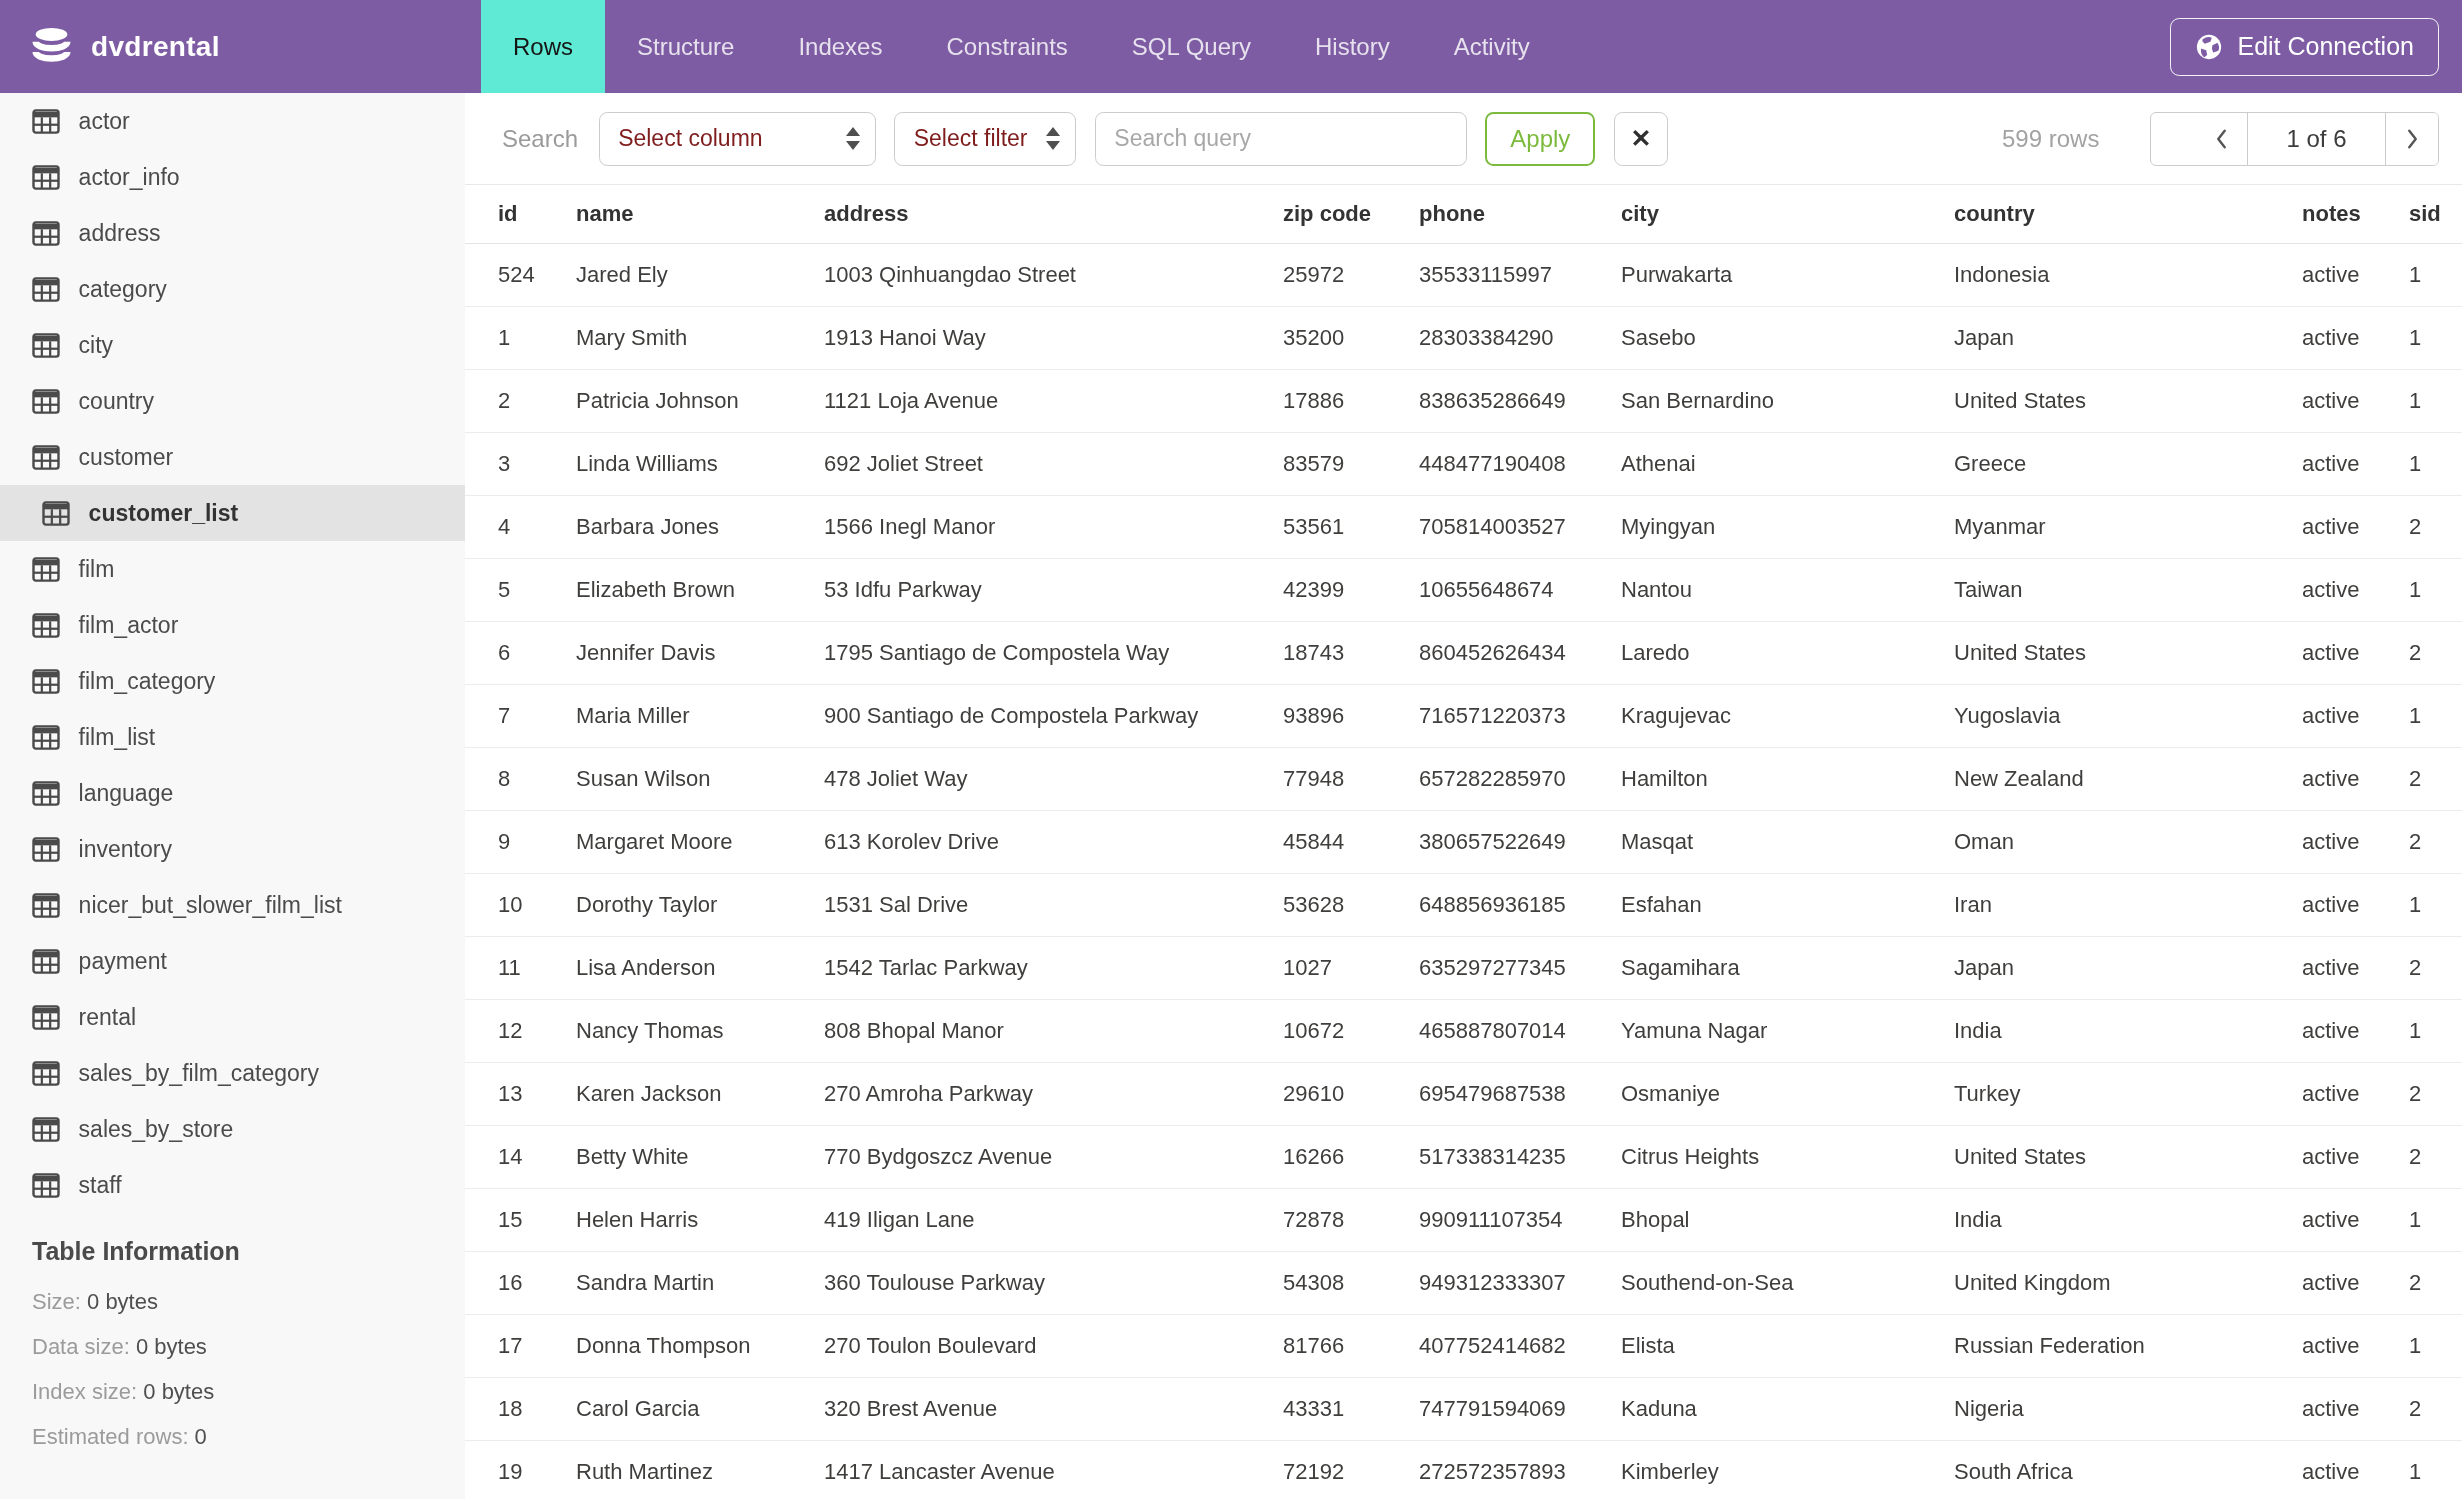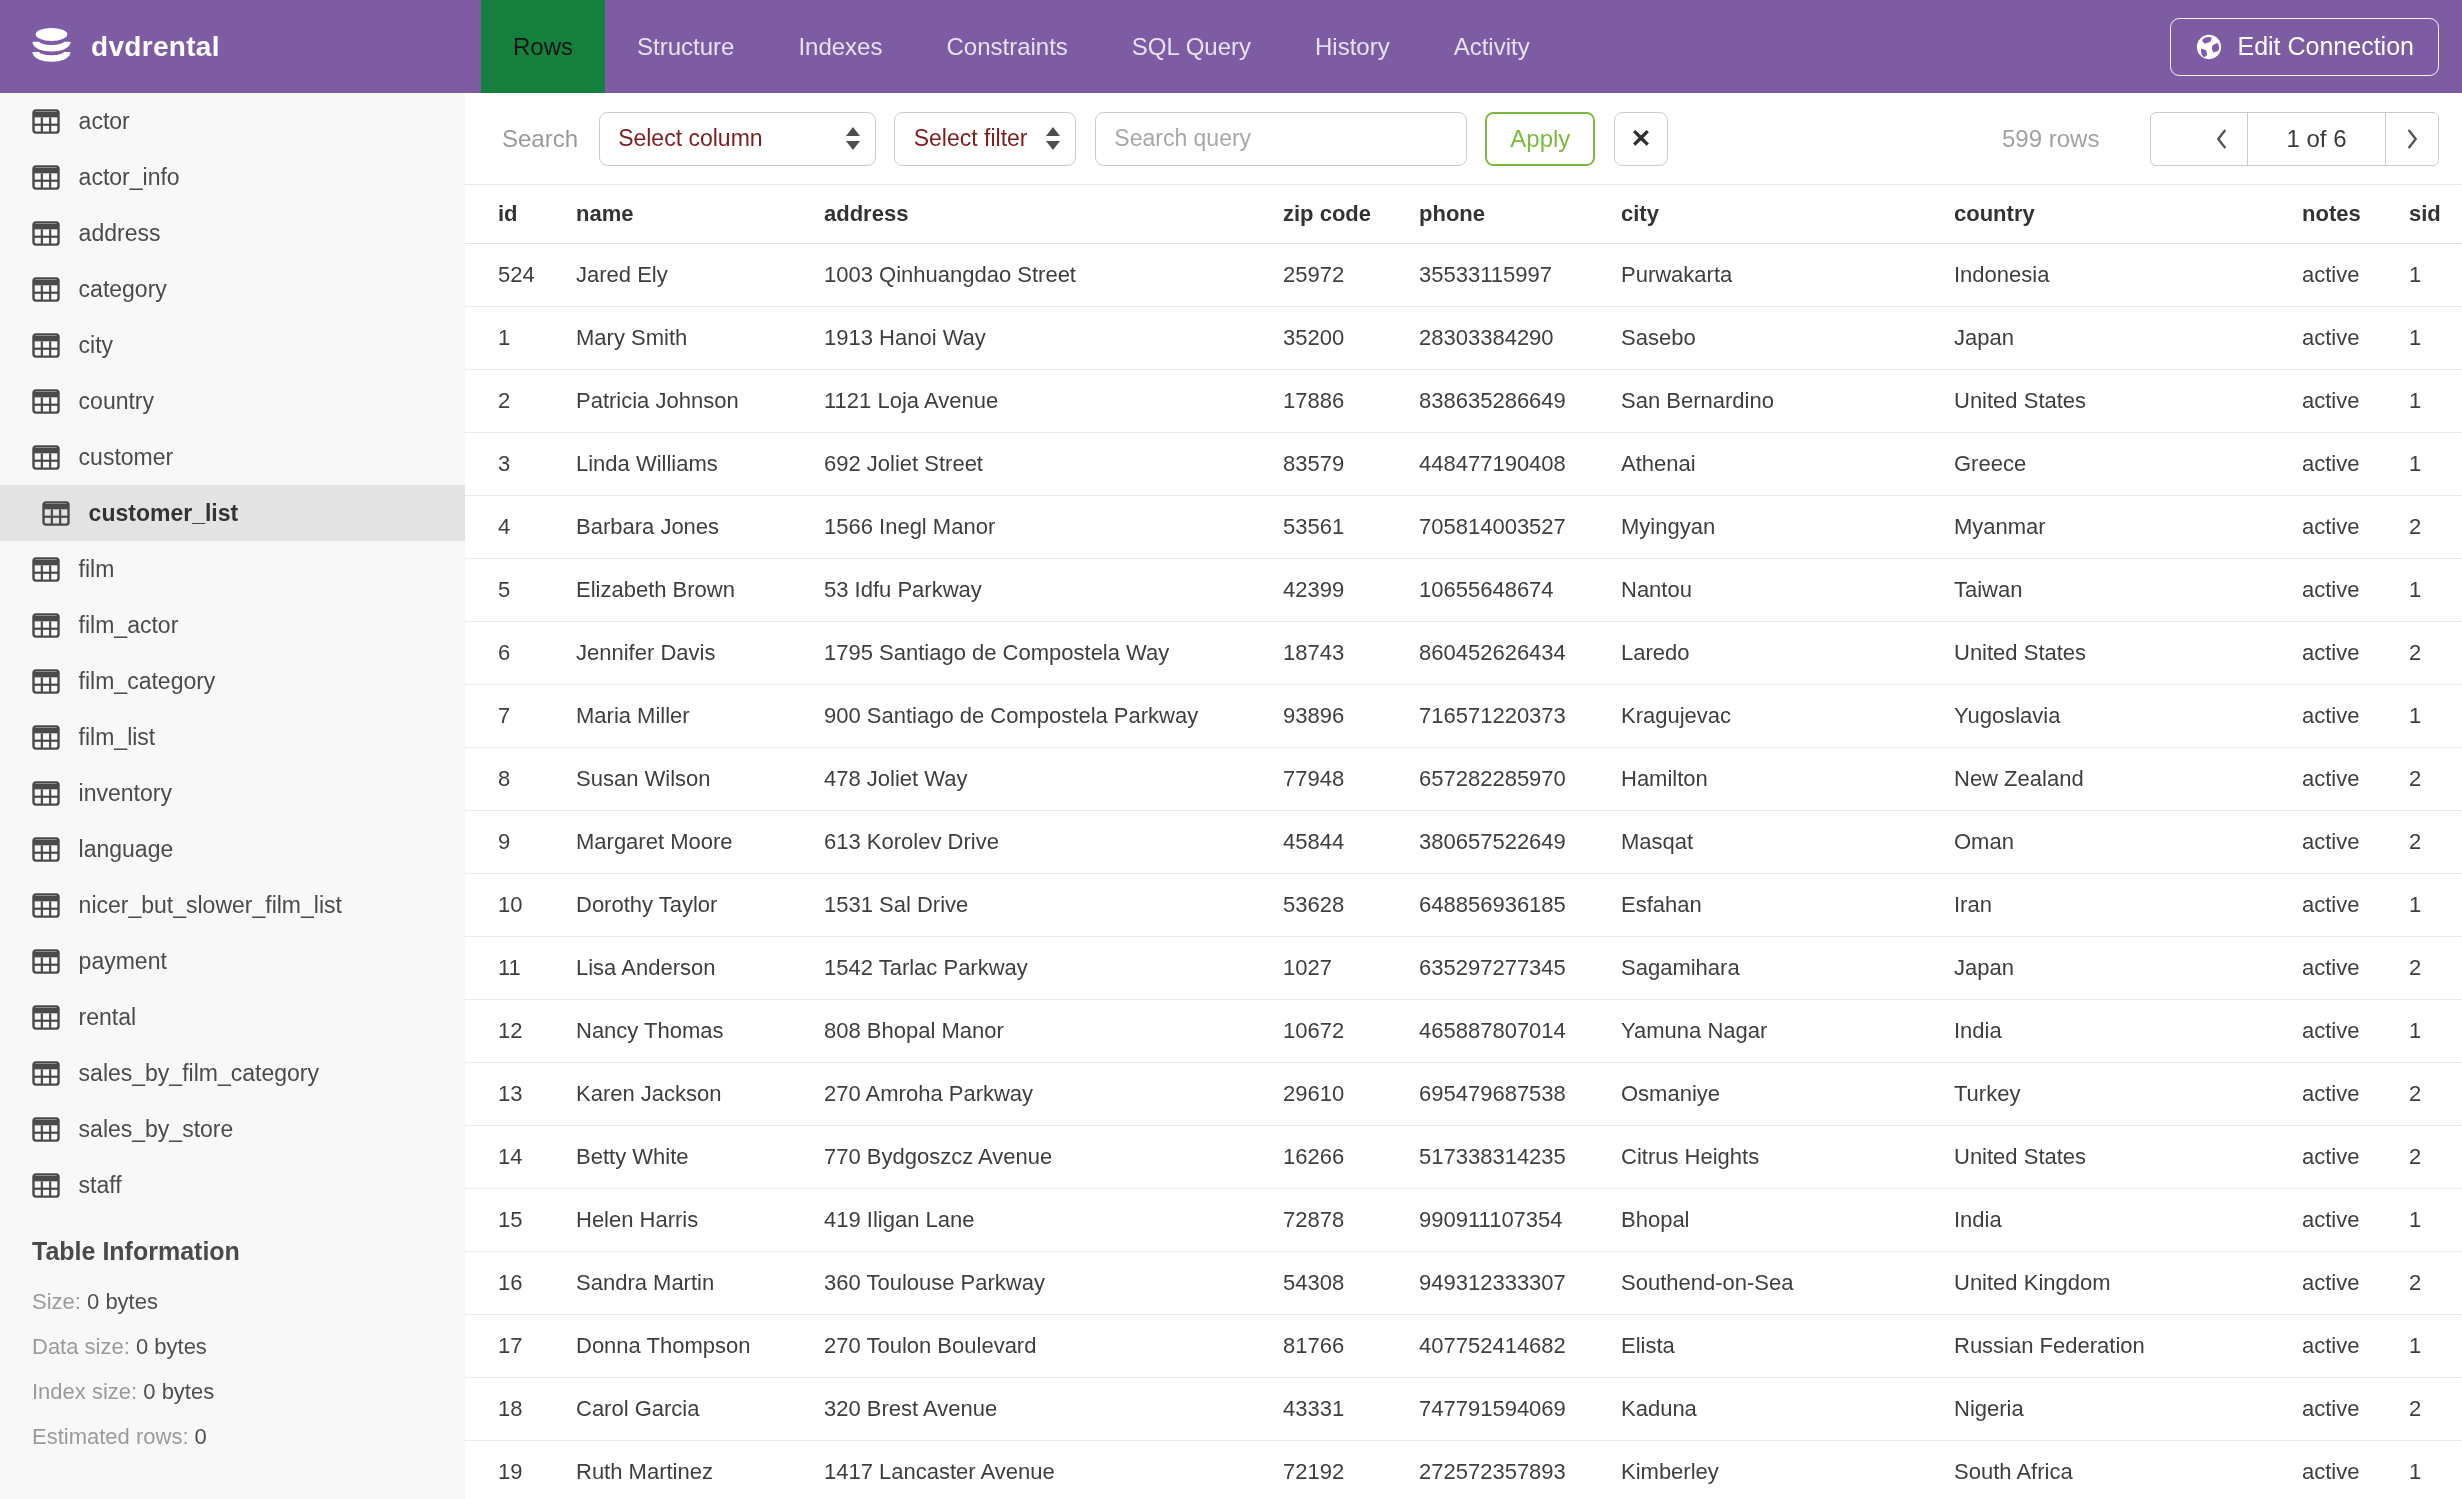--- a/index.html
+++ b/index.html
@@ -25,21 +25,21 @@
   .tinfo-title{font-size:25px;font-weight:bold;color:#4a4a4a;margin-bottom:13px;}
   .tinfo-line{font-size:22px;line-height:45px;white-space:nowrap;}
   .tinfo-line .lbl{color:#9b9b9b;}
   .tinfo-line .val{color:#4f4f4f;}
 
   
   .main{flex:1;min-width:0;display:flex;flex-direction:column;}
 
   .topbar{height:93px;flex:none;background:var(--purple);display:flex;align-items:stretch;padding-left:16px;}
   .tab{display:flex;align-items:center;padding:0 32px;font-size:24px;color:rgba(255,255,255,.82);cursor:pointer;white-space:nowrap;}
-  .tab.active{background:#15803d;color:#151515;}
+  .tab.active{background:#5eead4;color:#151515;}
   .topbar-spacer{flex:1;}
   .edit-conn{align-self:center;margin-right:23px;height:58px;display:flex;align-items:center;gap:14px;color:#fff;
     border:1.9px solid rgba(255,255,255,.92);border-radius:9.3px;padding:0 24px;font-size:25px;background:transparent;cursor:pointer;white-space:nowrap;}
 
   
   .toolbar{height:92px;flex:none;background:#fff;border-bottom:0.9px solid #e8e8e8;display:flex;align-items:center;gap:18.6px;padding:0 23px 0 37px;}
   .search-lbl{font-size:24px;color:#9a9a9a;margin-right:1.9px;}
   .select{height:54px;border:1.9px solid #cbcbcb;border-radius:8.4px;background:#fff;display:flex;align-items:center;padding:0 15px 0 18.6px;font-size:23px;color:#7f1d1d;cursor:pointer;}
   .select.col{width:277px;}
   .select.fil{width:182px;}
@@ -202,31 +202,31 @@
 <span>film_list</span>
         </div>
         <div class="side-item">
   <svg width="28" height="25" viewBox="0 0 30 27">
     <rect x="1.5" y="1.5" width="27" height="24" rx="2.5" fill="none" stroke="#4a4a4a" stroke-width="2.6"></rect>
     <path d="M1.5 3h27v6h-27z" fill="#4a4a4a"></path>
     <line x1="10.5" y1="9" x2="10.5" y2="25.5" stroke="#4a4a4a" stroke-width="2.4"></line>
     <line x1="19.5" y1="9" x2="19.5" y2="25.5" stroke="#4a4a4a" stroke-width="2.4"></line>
     <line x1="1.5" y1="17" x2="28.5" y2="17" stroke="#4a4a4a" stroke-width="2.4"></line>
   </svg>
+<span>language</span>
+        </div>
+        <div class="side-item">
+  <svg width="28" height="25" viewBox="0 0 30 27">
+    <rect x="1.5" y="1.5" width="27" height="24" rx="2.5" fill="none" stroke="#4a4a4a" stroke-width="2.6"></rect>
+    <path d="M1.5 3h27v6h-27z" fill="#4a4a4a"></path>
+    <line x1="10.5" y1="9" x2="10.5" y2="25.5" stroke="#4a4a4a" stroke-width="2.4"></line>
+    <line x1="19.5" y1="9" x2="19.5" y2="25.5" stroke="#4a4a4a" stroke-width="2.4"></line>
+    <line x1="1.5" y1="17" x2="28.5" y2="17" stroke="#4a4a4a" stroke-width="2.4"></line>
+  </svg>
 <span>inventory</span>
-        </div>
-        <div class="side-item">
-  <svg width="28" height="25" viewBox="0 0 30 27">
-    <rect x="1.5" y="1.5" width="27" height="24" rx="2.5" fill="none" stroke="#4a4a4a" stroke-width="2.6"></rect>
-    <path d="M1.5 3h27v6h-27z" fill="#4a4a4a"></path>
-    <line x1="10.5" y1="9" x2="10.5" y2="25.5" stroke="#4a4a4a" stroke-width="2.4"></line>
-    <line x1="19.5" y1="9" x2="19.5" y2="25.5" stroke="#4a4a4a" stroke-width="2.4"></line>
-    <line x1="1.5" y1="17" x2="28.5" y2="17" stroke="#4a4a4a" stroke-width="2.4"></line>
-  </svg>
-<span>language</span>
         </div>
         <div class="side-item">
   <svg width="28" height="25" viewBox="0 0 30 27">
     <rect x="1.5" y="1.5" width="27" height="24" rx="2.5" fill="none" stroke="#4a4a4a" stroke-width="2.6"></rect>
     <path d="M1.5 3h27v6h-27z" fill="#4a4a4a"></path>
     <line x1="10.5" y1="9" x2="10.5" y2="25.5" stroke="#4a4a4a" stroke-width="2.4"></line>
     <line x1="19.5" y1="9" x2="19.5" y2="25.5" stroke="#4a4a4a" stroke-width="2.4"></line>
     <line x1="1.5" y1="17" x2="28.5" y2="17" stroke="#4a4a4a" stroke-width="2.4"></line>
   </svg>
 <span>nicer_but_slower_film_list</span>

